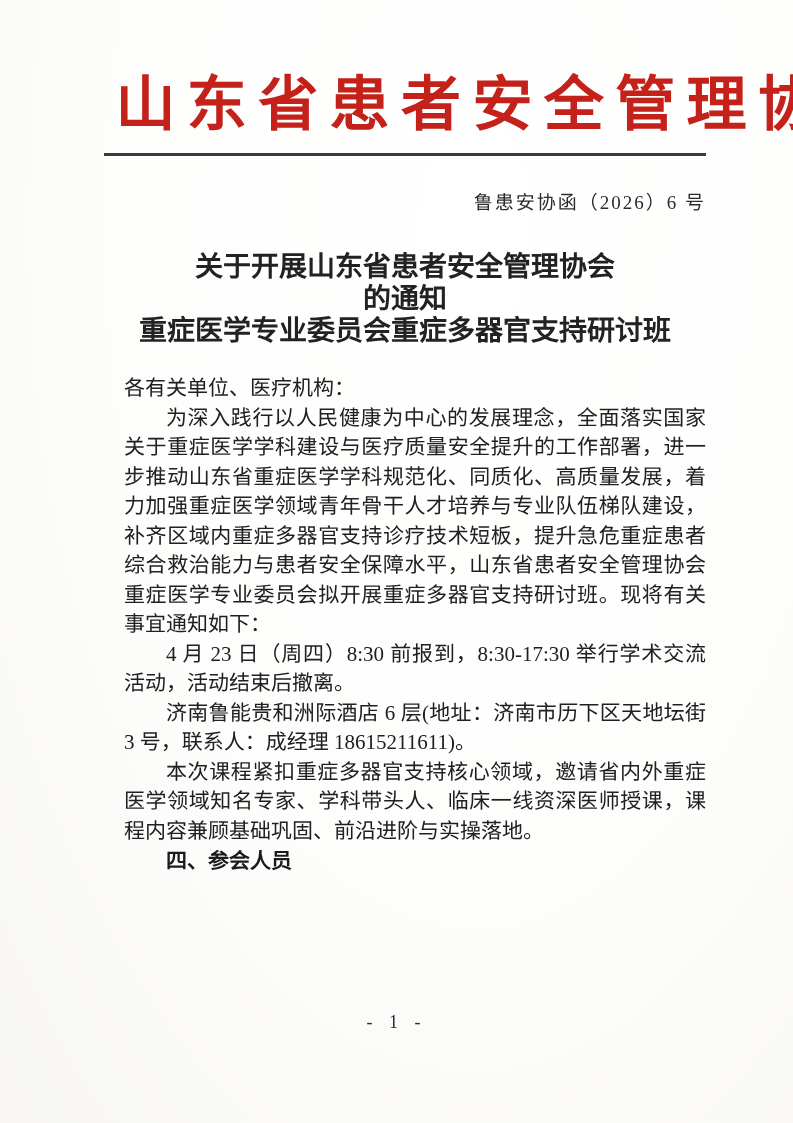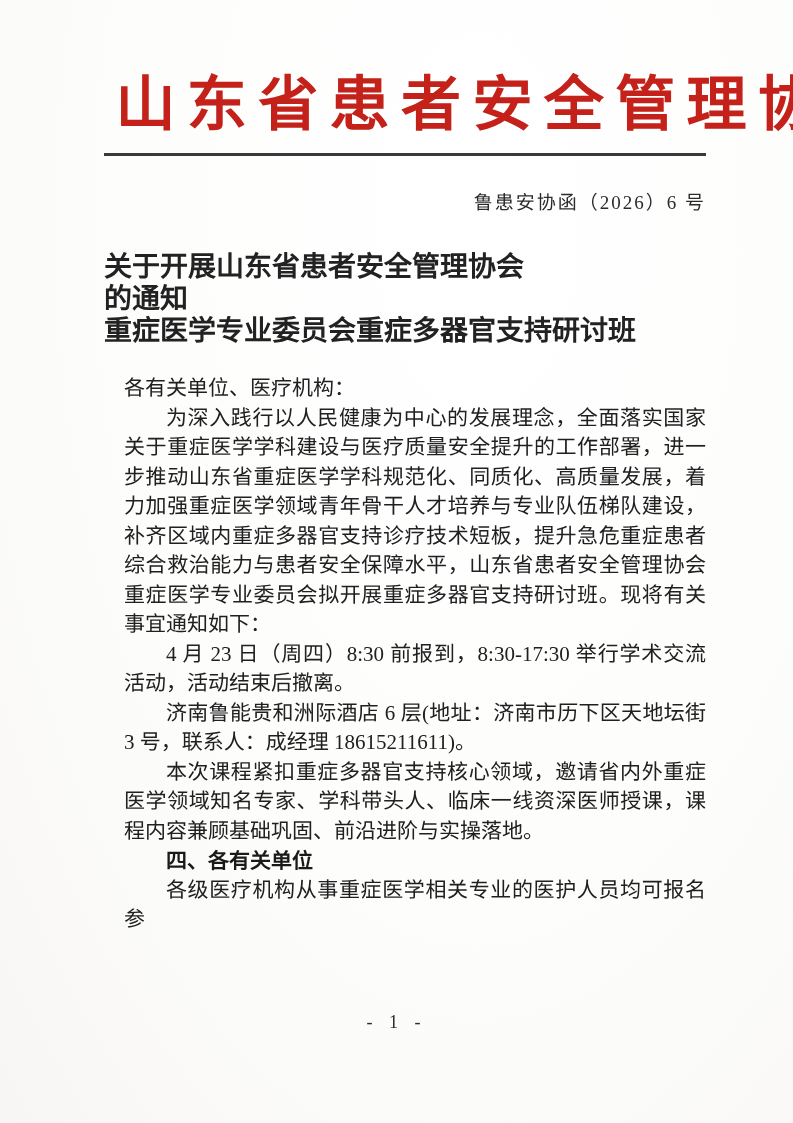--- a/index.html
+++ b/index.html
@@ -42,20 +42,21 @@
   .doc-number {
     margin-top: 36px;
     text-align: right;
     font-size: 19px;
     line-height: 22px;
     letter-spacing: 2px;
     color: #2b2b2b;
   }
   .notice-title {
     margin-top: 37px;
+    text-align: center;
     font-size: 28px;
     line-height: 32px;
     font-weight: 700;
     color: #222;
     font-family: "Liberation Sans", "DejaVu Sans", sans-serif;
   }
   .body-text {
     margin-top: 27px;
     font-size: 21px;
     line-height: 29.5px;
@@ -113,20 +114,19 @@
       <p class="salutation">各有关单位、医疗机构：</p>
 
       <p class="indent">为深入践行以人民健康为中心的发展理念，全面落实国家关于重症医学学科建设与医疗质量安全提升的工作部署，进一步推动山东省重症医学学科规范化、同质化、高质量发展，着力加强重症医学领域青年骨干人才培养与专业队伍梯队建设，补齐区域内重症多器官支持诊疗技术短板，提升急危重症患者综合救治能力与患者安全保障水平，山东省患者安全管理协会重症医学专业委员会拟开展重症多器官支持研讨班。现将有关事宜通知如下：</p>
 
       <p class="indent">4 月 23 日（周四）8:30 前报到，8:30-17:30 举行学术交流活动，活动结束后撤离。</p>
 
       <p class="indent">济南鲁能贵和洲际酒店 6 层(地址：济南市历下区天地坛街 3 号，联系人：成经理 18615211611)。</p>
 
       <p class="indent">本次课程紧扣重症多器官支持核心领域，邀请省内外重症医学领域知名专家、学科带头人、临床一线资深医师授课，课程内容兼顾基础巩固、前沿进阶与实操落地。</p>
 
-      <p class="section-heading">四、各有关单位</p>
-      <p class="indent">各级医疗机构从事重症医学相关专业的医护人员均可报名参</p>
+      <p class="section-heading">四、参会人员</p>
 
     </div>
   </div>
 
   <div class="page-number">- 1 -</div>
 </div>
 
 </body></html>

